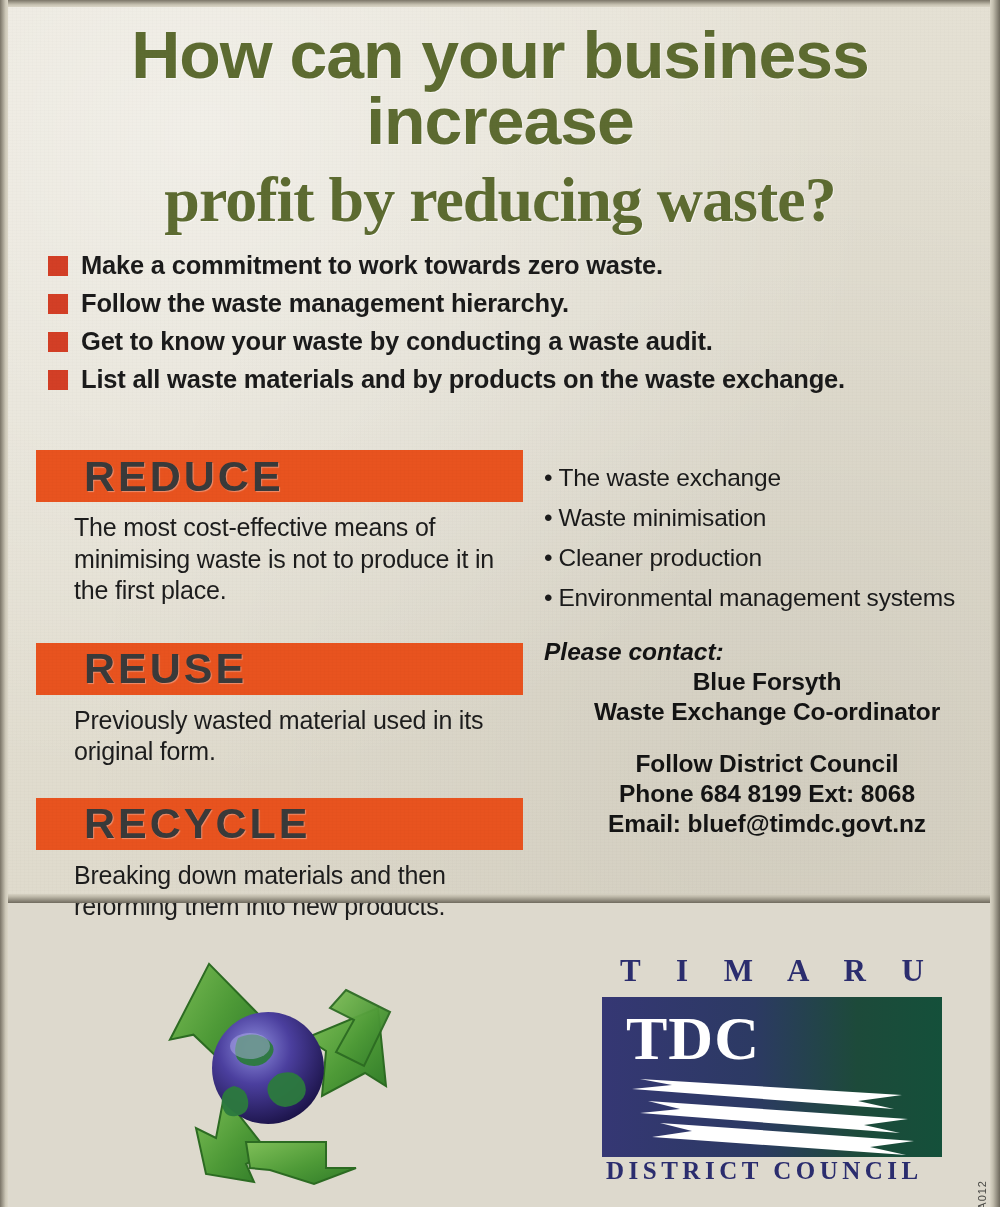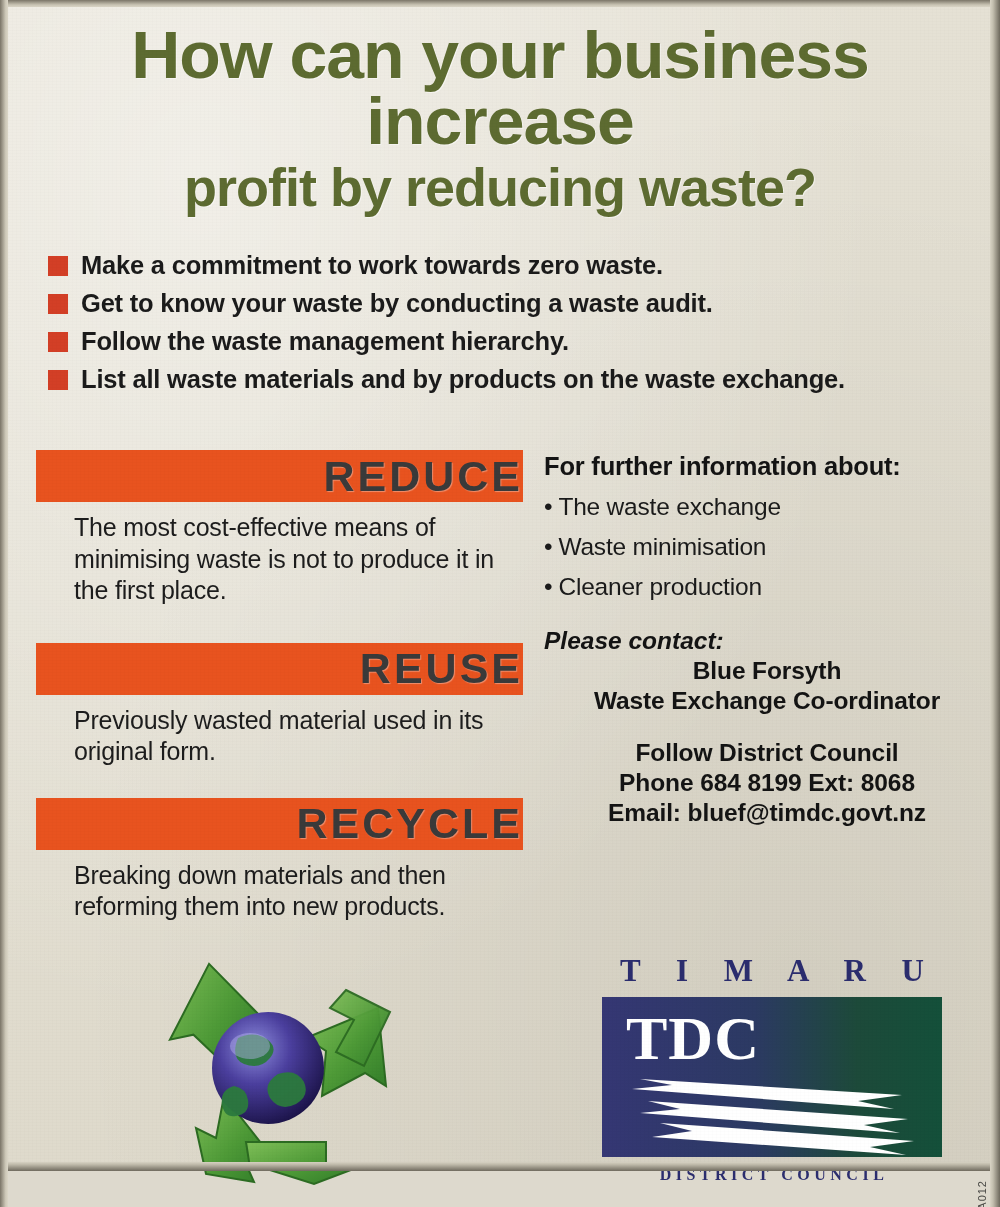--- a/index.html
+++ b/index.html
@@ -9,21 +9,21 @@
   body {
     width: 1000px;
     height: 1207px;
     background: #ddd9cd;
     font-family: "Liberation Sans", sans-serif;
     overflow: hidden;
   }
   #page {
     position: relative;
     width: 1000px;
-    height: 1171px;
+    height: 903px;
     background:
       radial-gradient(ellipse at 20% 15%, rgba(255,255,255,0.45), rgba(255,255,255,0) 60%),
       radial-gradient(ellipse at 80% 85%, rgba(0,0,0,0.05), rgba(0,0,0,0) 65%),
       linear-gradient(160deg, #e8e4d8 0%, #e3dfd2 40%, #dcd7c8 100%);
     box-sizing: border-box;
     border-radius: 26px;
   }
   
   #grain {
     position: absolute;
@@ -71,22 +71,23 @@
     line-height: 1.0;
     text-shadow: 1px 1px 0 rgba(255,255,255,0.55);
   }
   #headline .l1 {
     display: block;
     font-size: 66px;
     transform: scaleX(1.03);
   }
   #headline .l2 {
     display: block;
-    font-size: 54px;
-    margin-top: 6px;
+    font-size: 64px;
+    margin-top: 14px;
+    font-family: Liberation Serif, serif;
   }
 
   
   #checklist {
     position: absolute;
     left: 38px;
     top: 243px;
     width: 940px;
   }
   .chk-row {
@@ -115,23 +116,22 @@
     position: absolute;
     left: 26px;
     top: 442px;
     width: 487px;
   }
   .band {
     background: #e8531f;
     height: 52px;
     display: flex;
     align-items: center;
-    padding-left: 28px;
+    padding-left: 48px;
     box-sizing: border-box;
-    justify-content: flex-end;
   }
   .band-text {
     font-size: 43px;
     font-weight: bold;
     color: #3a3a3a;
     letter-spacing: 3px;
     font-family: "Liberation Sans", sans-serif;
     text-shadow: 1px 1px 1px rgba(255,255,255,0.35);
   }
   .band-desc {
@@ -222,23 +222,22 @@
     position: absolute;
     left: 24px;
     top: 6px;
     font-size: 62px;
     font-weight: bold;
     color: #ffffff;
     font-family: "Liberation Serif", serif;
     letter-spacing: 1px;
   }
   #tdc-caption {
-    margin-top: 9px;
-    text-align: center;
-    font-size: 16px;
+    text-align: left;
+    font-size: 25px;
     font-weight: bold;
     color: #2b2d6e;
     letter-spacing: 4.5px;
     font-family: "Liberation Serif", serif;
     text-indent: 4px;
   }
 
   
   #side-code {
     position: absolute;
@@ -264,25 +263,25 @@
       <span class="l2">profit by reducing waste?</span>
     </div>
 
     <div id="checklist">
       <div class="chk-row">
         <span class="chk-sq"></span>
         <span class="chk-txt">Make a commitment to work towards zero waste.</span>
       </div>
       <div class="chk-row">
         <span class="chk-sq"></span>
-        <span class="chk-txt">Get to know your waste by conducting a waste audit.</span>
+        <span class="chk-txt">Follow the waste management hierarchy.</span>
       </div>
       <div class="chk-row">
         <span class="chk-sq"></span>
-        <span class="chk-txt">Follow the waste management hierarchy.</span>
+        <span class="chk-txt">Get to know your waste by conducting a waste audit.</span>
       </div>
       <div class="chk-row">
         <span class="chk-sq"></span>
         <span class="chk-txt">List all waste materials and by products on the waste exchange.</span>
       </div>
     </div>
 
     <div id="leftcol">
 
       <div class="band">
@@ -340,30 +339,32 @@
           <path d="M88 92 q16 -8 30 2 q10 8 2 18 q-10 12 -26 6 q-14 -6 -6 -26 Z"></path>
           <path d="M128 128 q18 -6 26 8 q6 14 -8 22 q-16 8 -26 -6 q-8 -14 8 -24 Z"></path>
           <path d="M84 140 q12 2 14 14 q2 14 -12 16 q-12 2 -14 -12 q-2 -14 12 -18 Z"></path>
         </g>
         <ellipse cx="100" cy="100" rx="20" ry="13" fill="#b9b6ef" opacity="0.45"></ellipse>
       </svg>
     </div>
 
     <div id="rightcol">
 
-      <div id="further-title">For further information about:</div>
 
       <div class="dot-row">
         <span class="dot">•</span><span>The waste exchange</span>
       </div>
       <div class="dot-row">
         <span class="dot">•</span><span>Waste minimisation</span>
       </div>
       <div class="dot-row">
         <span class="dot">•</span><span>Cleaner production</span>
+      </div>
+      <div class="dot-row">
+        <span class="dot">•</span><span>Environmental management systems</span>
       </div>
 
       <div id="contact-block">
         <div class="please">Please contact:</div>
         <div class="cline">Blue Forsyth</div>
         <div class="cline">Waste Exchange Co-ordinator</div>
       </div>
 
       <div id="council-block">
         <div class="cline">Follow District Council</div>

